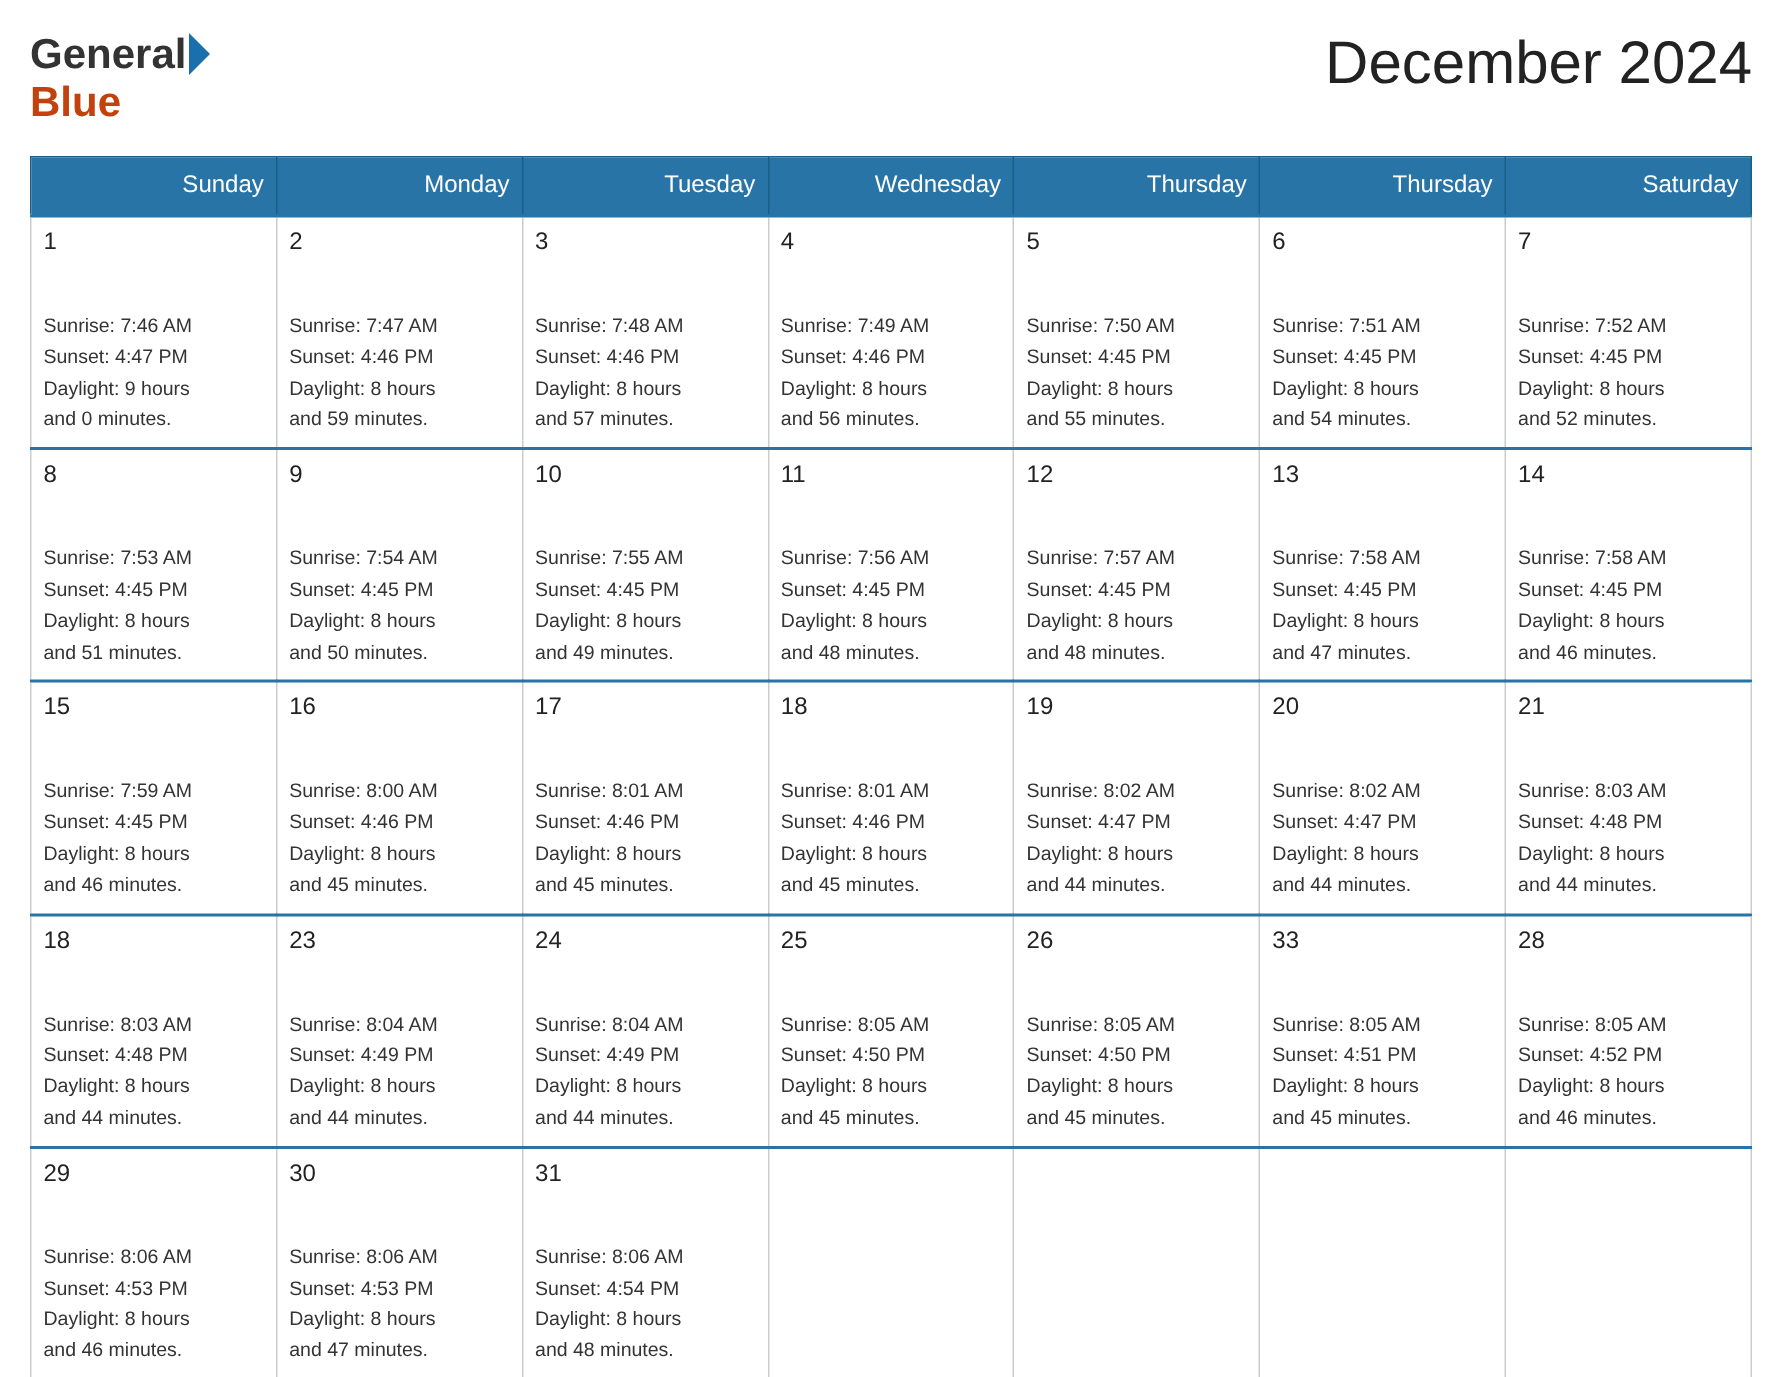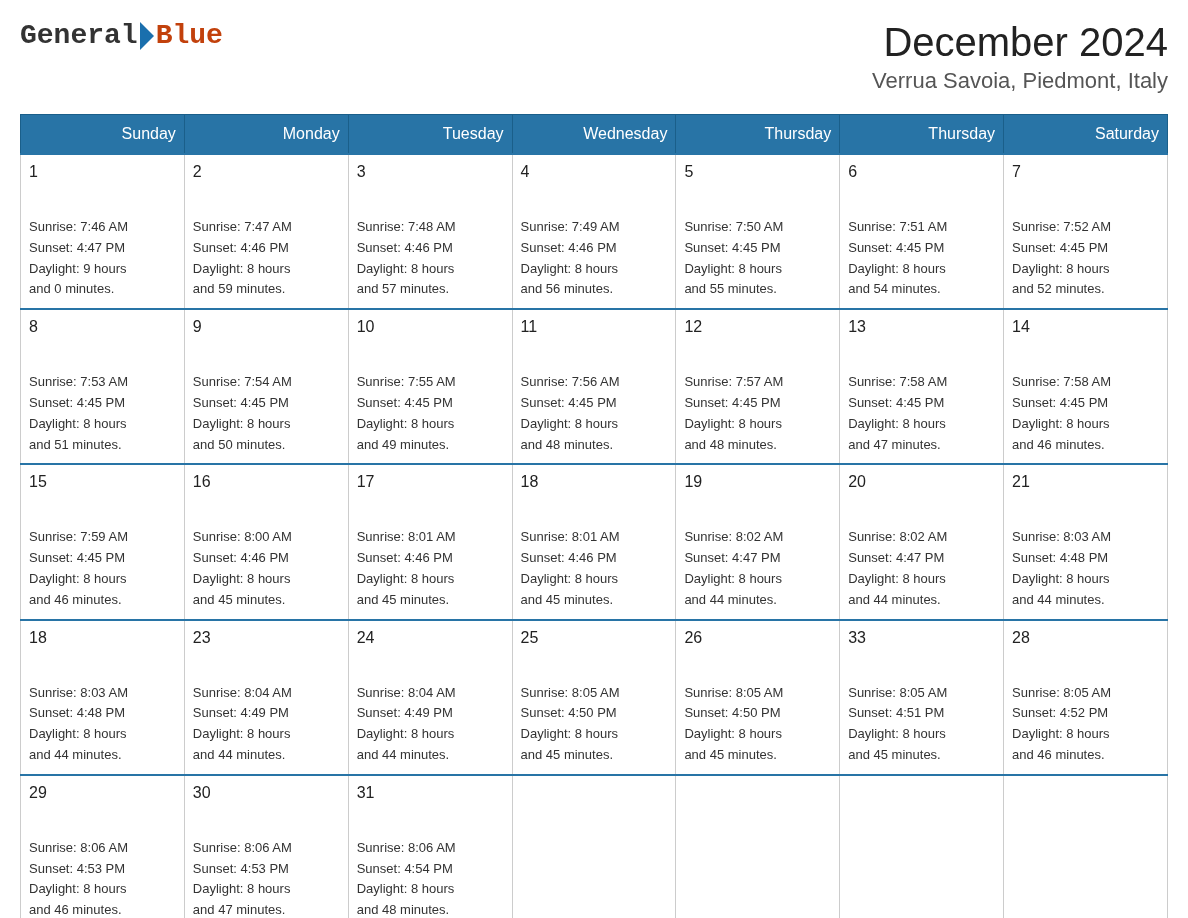--- a/index.html
+++ b/index.html
@@ -13,23 +13,22 @@
 
     .header {
       display: flex;
       justify-content: space-between;
       align-items: flex-start;
       margin-bottom: 20px;
     }
 
     .logo {
       display: flex;
-      flex-direction: row;
+      flex-direction: column;
       align-items: flex-start;
-      font-family: Liberation Mono, monospace;
     }
 
     .logo-text {
       display: flex;
       align-items: center;
       font-size: 28px;
       font-weight: bold;
       color: #333;
     }
 
@@ -124,21 +123,20 @@
     <div class="logo-text">
       <span class="logo-general">General</span>
       <span class="logo-triangle"></span>
     </div>
     <div>
       <span class="logo-blue">Blue</span>
     </div>
   </div>
   <div class="title-section">
     <div class="month-title">December 2024</div>
-    <div class="location-subtitle">Verrua Savoia, Piedmont, Italy</div>
   </div>
 </div>
 
 <table class="calendar">
   <thead>
     <tr>
     <th>Sunday</th>
         <th>Monday</th>
         <th>Tuesday</th>
         <th>Wednesday</th>

